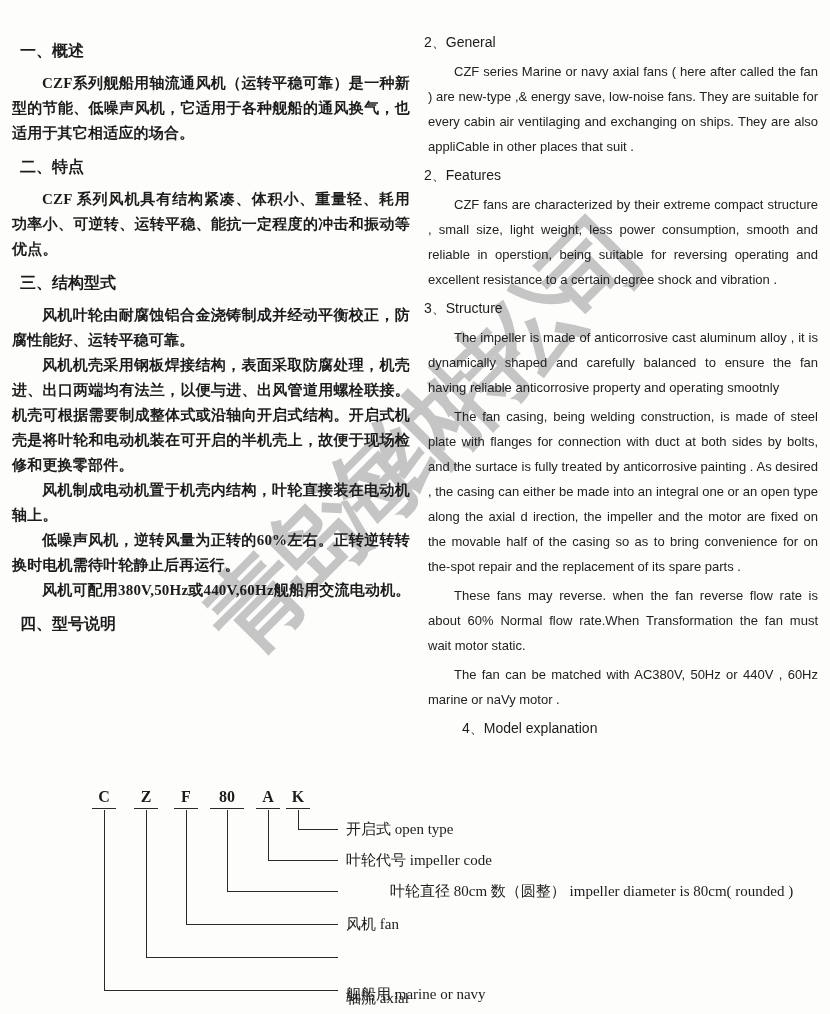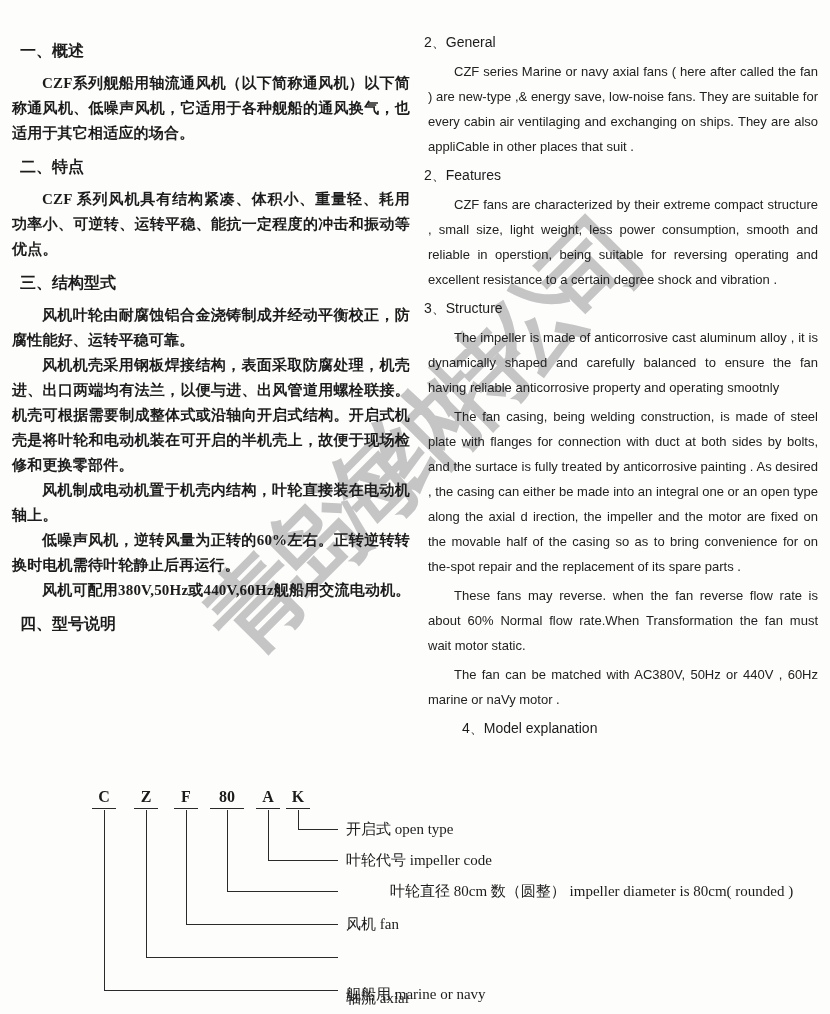--- a/index.html
+++ b/index.html
@@ -67,21 +67,21 @@
 </style>
 </head>
 <body>
 
 <div class="page">
 
   <div class="watermark">青岛海纳特公司</div>
 
   <div class="col col-left">
     <div class="heading">一、概述</div>
-    <p>CZF系列舰船用轴流通风机（以下简称通风机）以下简称通风机、低噪声风机，它适用于各种舰船的通风换气，也适用于其它相适应的场合。</p>
+    <p>CZF系列舰船用轴流通风机（运转平稳可靠）是一种新型的节能、低噪声风机，它适用于各种舰船的通风换气，也适用于其它相适应的场合。</p>
 
     <div class="heading mt26">二、特点</div>
     <p>CZF 系列风机具有结构紧凑、体积小、重量轻、耗用功率小、可逆转、运转平稳、能抗一定程度的冲击和振动等优点。</p>
 
     <div class="heading mt48">三、结构型式</div>
     <p>风机叶轮由耐腐蚀铝合金浇铸制成并经动平衡校正，防腐性能好、运转平稳可靠。</p>
     <p class="mt30">风机机壳采用钢板焊接结构，表面采取防腐处理，机壳进、出口两端均有法兰，以便与进、出风管道用螺栓联接。机壳可根据需要制成整体式或沿轴向开启式结构。开启式机壳是将叶轮和电动机装在可开启的半机壳上，故便于现场检修和更换零部件。</p>
     <p class="mt45">风机制成电动机置于机壳内结构，叶轮直接装在电动机轴上。</p>
     <p class="mt35">低噪声风机，逆转风量为正转的60%左右。正转逆转转换时电机需待叶轮静止后再运行。</p>
     <p class="mt20 nowrap">风机可配用380V,50Hz或440V,60Hz舰船用交流电动机。</p>

